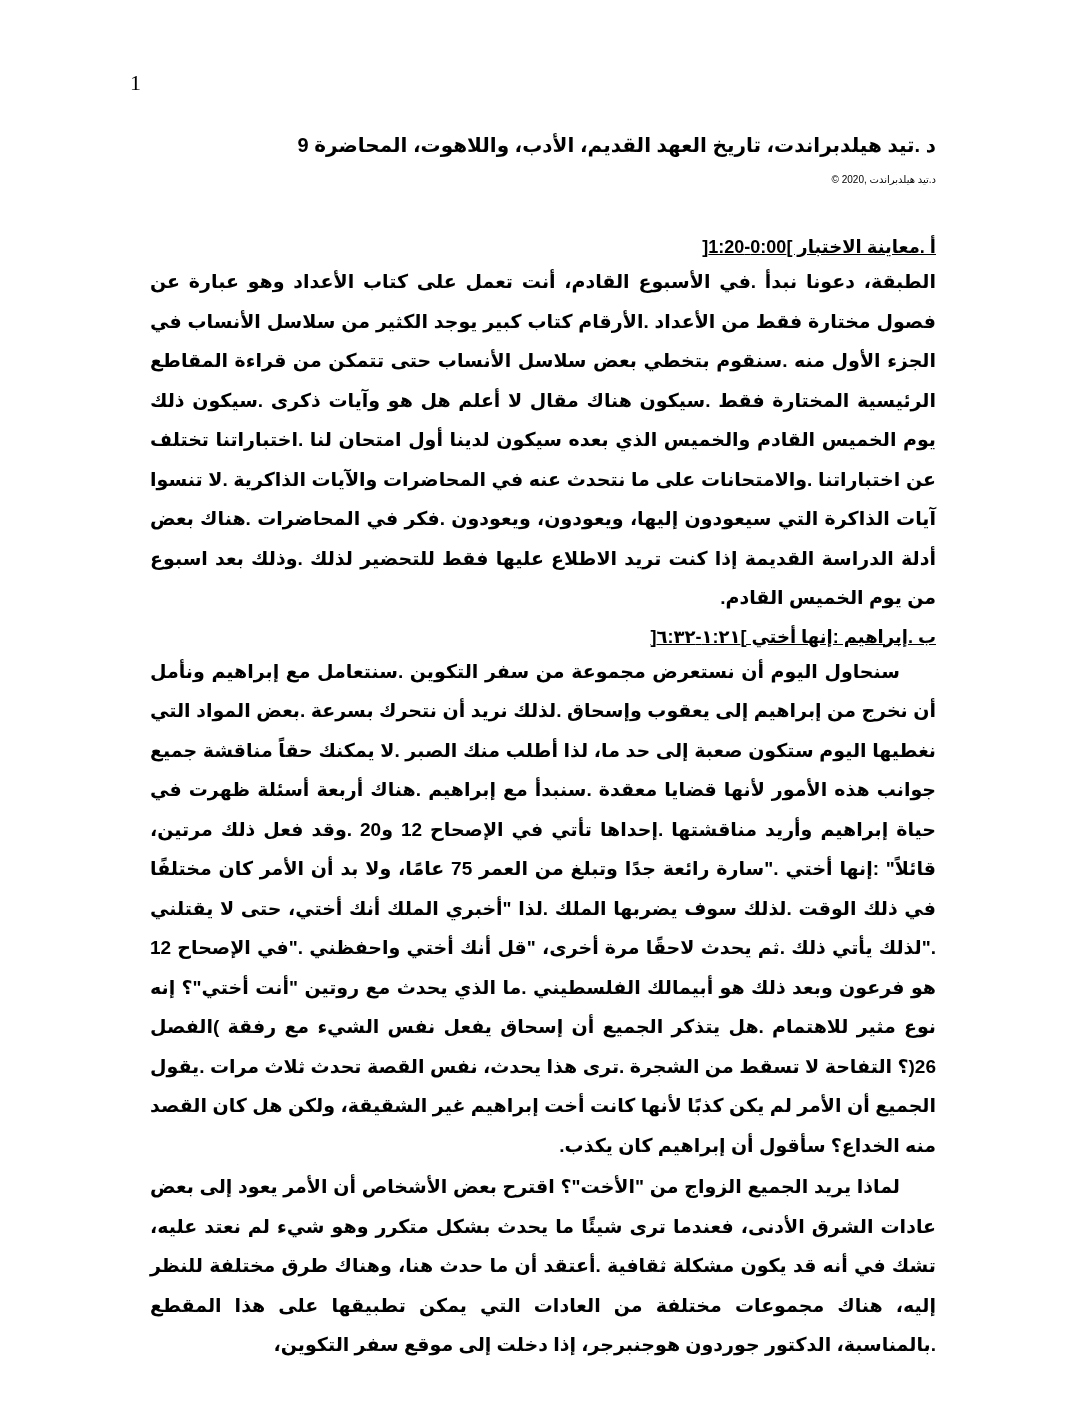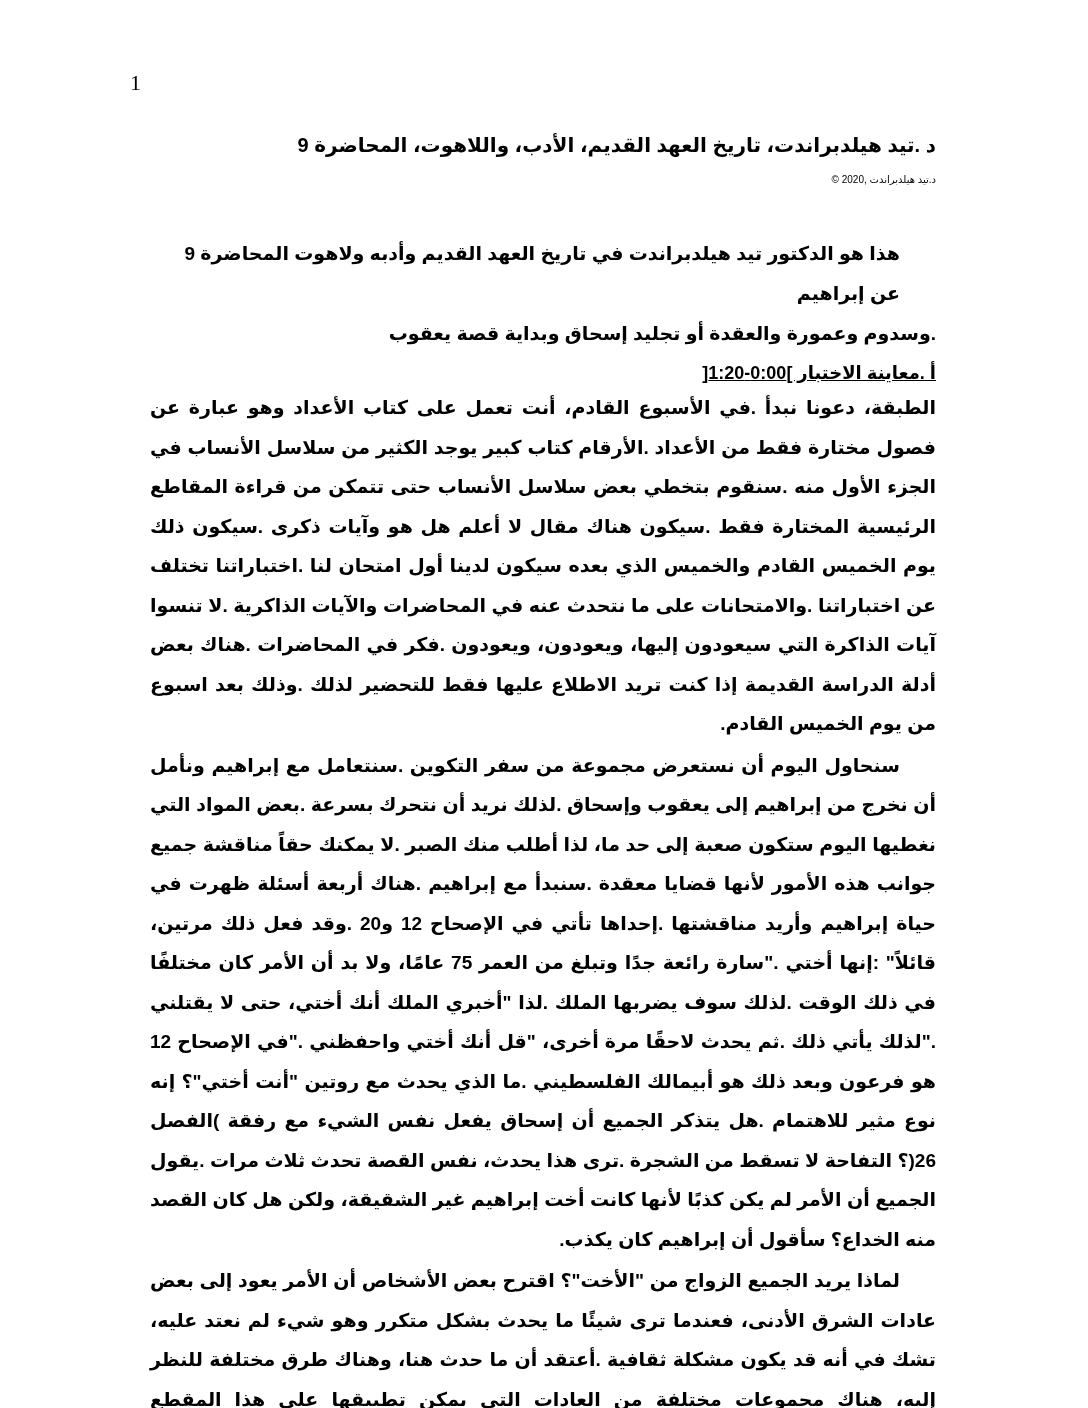--- a/index.html
+++ b/index.html
@@ -79,22 +79,21 @@
 </head>
 <body>
 
 <div class="page-number">1</div>
 
 <div class="doc">
   <div class="title">د .تيد هيلدبراندت، تاريخ العهد القديم، الأدب، واللاهوت، المحاضرة 9</div>
   <div class="copyright">د.تيد هيلدبراندت ,2020 ©</div>
 
   <div class="intro">
-    <span class="first-line">هذا هو الدكتور تيد هيلدبراندت في تاريخ العهد القديم وأدبه ولاهوت المحاضرة 9 عن إبراهيم</span>
-    <span class="second-line">.وسدوم وعمورة والعقدة أو تجليد إسحاق وبداية قصة يعقوب</span>
   </div>
 
   <div class="section-heading">أ .معاينة الاختبار ]0:00-1:20[</div>
   <p class="paragraph">الطبقة، دعونا نبدأ .في الأسبوع القادم، أنت تعمل على كتاب الأعداد وهو عبارة عن فصول مختارة فقط من الأعداد .الأرقام كتاب كبير يوجد الكثير من سلاسل الأنساب في الجزء الأول منه .سنقوم بتخطي بعض سلاسل الأنساب حتى تتمكن من قراءة المقاطع الرئيسية المختارة فقط .سيكون هناك مقال لا أعلم هل هو وآيات ذكرى .سيكون ذلك يوم الخميس القادم والخميس الذي بعده سيكون لدينا أول امتحان لنا .اختباراتنا تختلف عن اختباراتنا .والامتحانات على ما نتحدث عنه في المحاضرات والآيات الذاكرية .لا تنسوا آيات الذاكرة التي سيعودون إليها، ويعودون، ويعودون .فكر في المحاضرات .هناك بعض أدلة الدراسة القديمة إذا كنت تريد الاطلاع عليها فقط للتحضير لذلك .وذلك بعد اسبوع من يوم الخميس القادم.</p>
 
+  <div class="section-heading">ب .إبراهيم :إنها أختي ]١:٢١-٦:٣٢[</div>
   <p class="paragraph indent">سنحاول اليوم أن نستعرض مجموعة من سفر التكوين .سنتعامل مع إبراهيم ونأمل أن نخرج من إبراهيم إلى يعقوب وإسحاق .لذلك نريد أن نتحرك بسرعة .بعض المواد التي نغطيها اليوم ستكون صعبة إلى حد ما، لذا أطلب منك الصبر .لا يمكنك حقاً مناقشة جميع جوانب هذه الأمور لأنها قضايا معقدة .سنبدأ مع إبراهيم .هناك أربعة أسئلة ظهرت في حياة إبراهيم وأريد مناقشتها .إحداها تأتي في الإصحاح 12 و20 .وقد فعل ذلك مرتين، قائلاً" :إنها أختي ."سارة رائعة جدًا وتبلغ من العمر 75 عامًا، ولا بد أن الأمر كان مختلفًا في ذلك الوقت .لذلك سوف يضربها الملك .لذا "أخبري الملك أنك أختي، حتى لا يقتلني ."لذلك يأتي ذلك .ثم يحدث لاحقًا مرة أخرى، "قل أنك أختي واحفظني ."في الإصحاح 12 هو فرعون وبعد ذلك هو أبيمالك الفلسطيني .ما الذي يحدث مع روتين "أنت أختي"؟ إنه نوع مثير للاهتمام .هل يتذكر الجميع أن إسحاق يفعل نفس الشيء مع رفقة )الفصل 26(؟ التفاحة لا تسقط من الشجرة .ترى هذا يحدث، نفس القصة تحدث ثلاث مرات .يقول الجميع أن الأمر لم يكن كذبًا لأنها كانت أخت إبراهيم غير الشقيقة، ولكن هل كان القصد منه الخداع؟ سأقول أن إبراهيم كان يكذب.</p>
   <p class="paragraph indent">لماذا يريد الجميع الزواج من "الأخت"؟ اقترح بعض الأشخاص أن الأمر يعود إلى بعض عادات الشرق الأدنى، فعندما ترى شيئًا ما يحدث بشكل متكرر وهو شيء لم نعتد عليه، تشك في أنه قد يكون مشكلة ثقافية .أعتقد أن ما حدث هنا، وهناك طرق مختلفة للنظر إليه، هناك مجموعات مختلفة من العادات التي يمكن تطبيقها على هذا المقطع .بالمناسبة، الدكتور جوردون هوجنبرجر، إذا دخلت إلى موقع سفر التكوين،</p>
 </div>
 
 </body></html>

